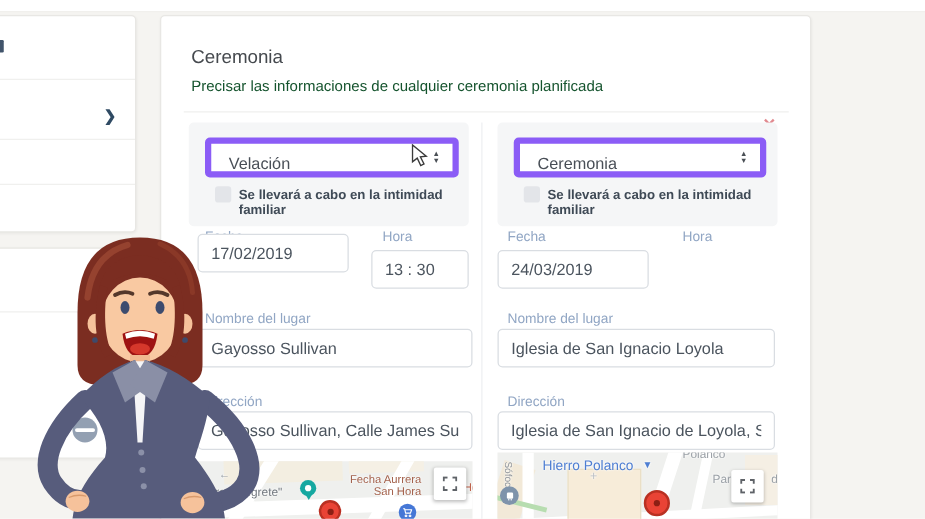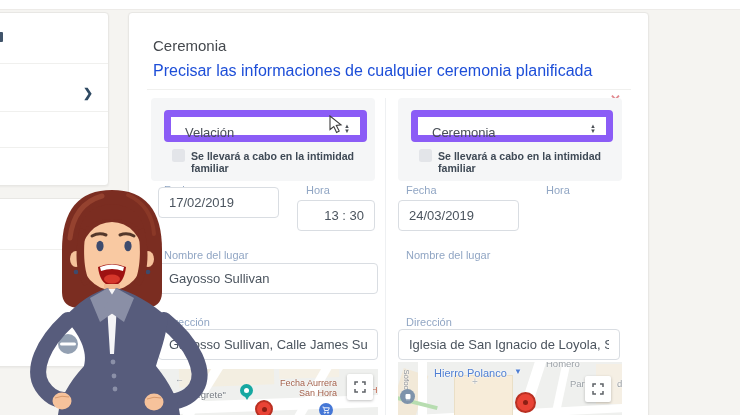--- a/index.html
+++ b/index.html
@@ -7,21 +7,21 @@
        font-family:"Liberation Sans",sans-serif;-webkit-font-smoothing:antialiased}
   .abs{position:absolute}
   .card{position:absolute;background:#fff;border:1px solid #e8e7e4;border-radius:4px;
         box-shadow:0 1px 2px rgba(40,40,40,.05)}
   .hdiv{position:absolute;height:1px;background:#f0f0ee}
   .field-label{position:absolute;font-size:11px;color:#91a6c4}
   .tinput{position:absolute;height:31px;border:1px solid #d9dde2;border-radius:4px;background:#fff;
           font-family:"Liberation Sans",sans-serif;font-size:13px;color:#4b545e;padding:0 10px;
           box-sizing:border-box;outline:none}
   .panel{position:absolute;background:#f5f6f7;border-radius:4px}
-  .selectbox{position:absolute;background:#fff;border:7px solid #8b5cf6;border-radius:4px;height:32px;
+  .selectbox{position:absolute;background:#fff;border:5px solid #8b5cf6;border-radius:4px;height:32px;
              box-sizing:border-box;cursor:pointer}
   .selectbox .sel-label{position:absolute;left:14px;top:8px;font-size:13px;color:#494f57}
   .stepper{position:absolute;right:9px;top:7px;width:8px;text-align:center;color:#4a4f55}
   .stepper div{font-size:6px;line-height:5px}
   .cb{position:absolute;width:13px;height:13px;background:#e3e5e9;border-radius:2.5px;cursor:pointer}
   .cb-label{position:absolute;font-size:10.6px;font-weight:bold;color:#3f4a56}
   .map{position:absolute;background:#eff0ee;overflow:hidden}
   .street{position:absolute;background:#ffffff}
   .beige{position:absolute;background:#f3eee1}
   .maplabel{position:absolute;font-size:9px;color:#72787f;text-shadow:0 0 2px #fff,0 0 2px #fff;white-space:nowrap}
@@ -31,21 +31,21 @@
   .marker::after{content:"";position:absolute;left:50%;top:50%;width:5px;height:5px;margin:-2.5px;
                  border-radius:50%;background:#8c1f14}
   .pin-teal{position:absolute;width:13px;height:13px;border-radius:50%;background:#16a8a1}
   .pin-teal::after{content:"";position:absolute;left:4px;top:4px;width:5px;height:5px;border-radius:50%;background:#fff}
   .pin-teal::before{content:"";position:absolute;left:3.5px;top:11px;border-left:3px solid transparent;
                     border-right:3px solid transparent;border-top:5px solid #16a8a1}
   .poi-circle{position:absolute;border-radius:50%;display:flex;align-items:center;justify-content:center}
   .close-x{position:absolute;font-size:13px;font-weight:bold;color:#e1898f;cursor:pointer;line-height:13px}
   .chev{position:absolute;font-size:12px;font-weight:bold;color:#2f4a63;cursor:pointer}
   .title{position:absolute;font-size:15px;color:#45494e}
-  .subtitle{position:absolute;font-size:16px;color:#1d4ed8}
+  .subtitle{position:absolute;font-size:12px;color:#14532d}
   .vdiv{position:absolute;width:1px;background:#eef0f2}
 </style>
 </head>
 <body>
 
 <div class="abs" style="left:0;top:0;width:740px;height:9px;background:#fff;border-bottom:1px solid #edebe8"></div>
 
 <div class="card" style="left:-42px;top:12px;width:149px;height:172px">
   <div class="abs" style="left:40px;top:19px;width:4px;height:10px;background:#41546b;border-radius:1px"></div>
   <div class="hdiv" style="left:0;top:50px;width:100%"></div>
@@ -80,21 +80,21 @@
     <div class="cb-label" style="left:40px;top:52px">Se llevará a cabo en la intimidad familiar</div>
   </div>
 
   <svg class="abs" style="left:200px;top:102px;z-index:40" width="16" height="19" viewBox="0 0 16 19">
     <path d="M1,1 L1,14.5 L4.8,11.5 L7.6,17.4 L10.2,16.1 L7.3,10.4 L12,9.9 Z" fill="#ffffff" stroke="#3c3c3c" stroke-width="1.1"></path>
   </svg>
 
   <div class="field-label" style="left:35px;top:171px">Fecha</div>
   <input class="tinput" style="left: 29px; top: 174px; width: 121px;" value="17/02/2019">
   <div class="field-label" style="left:177px;top:171px">Hora</div>
-  <input class="tinput" style="left: 168px; top: 187px; width: 78px; text-align: right;" value="13 : 30">
+  <input class="tinput" style="left: 168px; top: 187px; width: 78px; text-align: left;" value="13 : 30">
 
   <div class="field-label" style="left:35px;top:236px">Nombre del lugar</div>
   <input class="tinput" style="left: 29px; top: 250px; width: 220px;" value="Gayosso Sullivan">
 
   <div class="field-label" style="left:35px;top:303px">Dirección</div>
   <input class="tinput" style="left: 29px; top: 316px; width: 220px;" value="Gayosso Sullivan, Calle James Sullivan,">
 
   <div class="map" style="left:22px;top:356px;width:227px;height:64px">
     <div class="beige" style="left:28px;top:-5px;width:95px;height:22px;transform:rotate(-2deg)"></div>
     <div class="beige" style="left:128px;top:-7px;width:60px;height:16px;transform:rotate(-2deg);background:#f5f0e5"></div>
@@ -134,37 +134,38 @@
     </div>
     <div class="cb" style="left:21px;top:51px"></div>
     <div class="cb-label" style="left:40px;top:52px">Se llevará a cabo en la intimidad familiar</div>
   </div>
 
   <div class="field-label" style="left:277px;top:171px">Fecha</div>
   <input class="tinput" style="left: 269px; top: 187px; width: 121px;" value="24/03/2019">
   <div class="field-label" style="left:417px;top:171px">Hora</div>
 
   <div class="field-label" style="left:277px;top:236px">Nombre del lugar</div>
+  <input class="tinput" style="left: 269px; top: 250px; width: 222px;" value="Iglesia de San Ignacio Loyola">
 
   <div class="field-label" style="left:277px;top:303px">Dirección</div>
   <input class="tinput" style="left: 269px; top: 316px; width: 222px;" value="Iglesia de San Ignacio de Loyola, Séneca">
 
   <div class="map" style="left:269px;top:349px;width:224px;height:71px">
     <div class="beige" style="left:-8px;top:8px;width:26px;height:85px;transform:rotate(18deg);background:#f2e9d8"></div>
     <div class="street" style="left:20px;top:0;width:9px;height:71px"></div>
     <div class="street" style="left:124px;top:-10px;width:11px;height:100px;transform:rotate(18deg)"></div>
     <div class="street" style="left:-2px;top:48px;width:228px;height:8px;transform:rotate(-3deg)"></div>
     <div class="beige" style="left:56px;top:13px;width:57px;height:45px;background:#f7ecd9;border:1px solid #eadfc6"></div>
     <div class="beige" style="left:198px;top:2px;width:30px;height:40px;background:#f5efe4"></div>
     <div class="street" style="left:160px;top:-8px;width:8px;height:60px;transform:rotate(12deg)"></div>
     <div class="abs" style="left:-2px;top:39px;width:42px;height:3.5px;background:#b7ddb0;transform:rotate(14deg)"></div>
     <div class="maplabel" style="left:-7px;top:18px;font-size:8px;color:#8d9298;transform:rotate(90deg)">Sófocles</div>
     <div class="maplabel" style="left:36px;top:5px;font-size:11px;color:#4e7ed2">Hierro Polanco</div>
     <div class="maplabel" style="left:116px;top:5px;font-size:8px;color:#4e7ed2">▼</div>
-    <div class="maplabel" style="left:148px;top:-4px;font-size:9.5px;color:#9aa0a6">Homero</div>
+    <div class="maplabel" style="left:148px;top:-4px;font-size:9.5px;color:#9aa0a6">Polanco</div>
     <div class="maplabel" style="left:172px;top:16px;font-size:9.5px;color:#9aa0a6">Parr</div>
     <div class="maplabel" style="left:219px;top:16px;font-size:9.5px;color:#9aa0a6">de</div>
     <div class="maplabel" style="left:74px;top:14px;color:#b9bec3;font-size:10px">+</div>
     <div class="poi-circle" style="left:2px;top:27px;width:15px;height:15px;background:#7e93ab">
       <svg width="8" height="8" viewBox="0 0 8 8">
           <rect x="1.5" y="1" width="5" height="5" rx="1" fill="#fff"></rect>
           <rect x="2.5" y="6.3" width="1" height="1" fill="#fff"></rect>
           <rect x="4.5" y="6.3" width="1" height="1" fill="#fff"></rect>
         </svg>
     </div>

